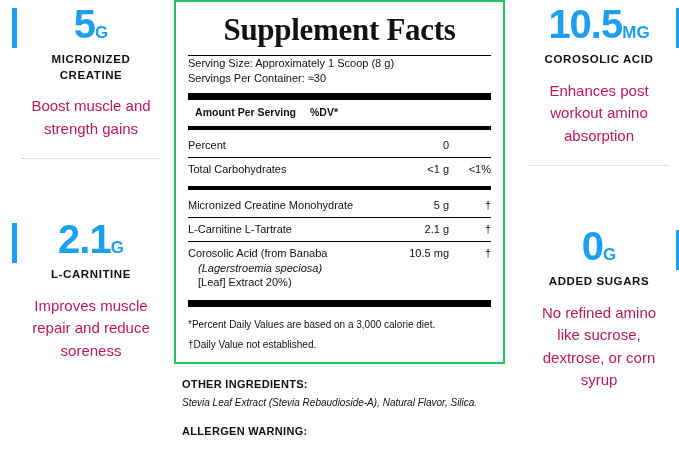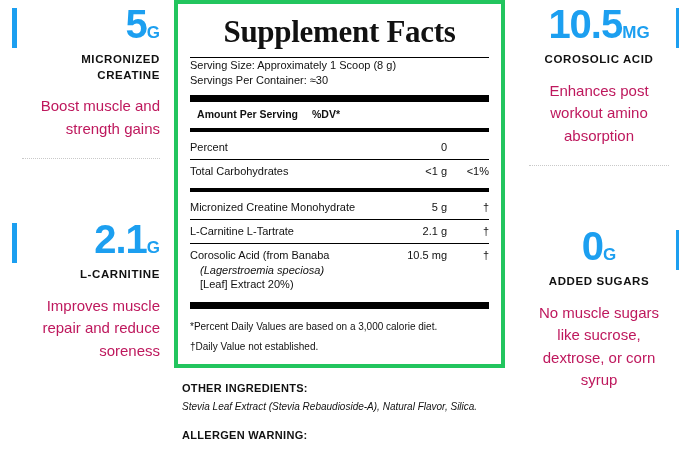--- a/index.html
+++ b/index.html
@@ -30,21 +30,21 @@
     box-sizing: border-box;
     padding-top: 4px;
   }
   .side-col.left { padding-left: 22px; padding-right: 8px; }
   .side-col.right { padding-left: 18px; padding-right: 10px; }
 
   .fact-block {
     position: relative;
     box-sizing: border-box;
   }
-  .fact-block.left { padding-left: 0; text-align: right; }
+  .fact-block.left { padding-left: 0; text-align: center; }
   .fact-block.right { text-align: center; }
 
   .bar {
     position: absolute;
     top: 4px;
     width: 5px;
     height: 40px;
     background: #1c9ff0;
   }
   .bar.left-bar { left: -10px; }
@@ -86,21 +86,21 @@
   }
   .spacer-big { height: 42px; }
 
   
   .center-col {
     width: 343px;
     box-sizing: border-box;
     padding: 0 6px;
   }
   .sf-panel {
-    border: 4px solid #22c55e;
+    border: 2px solid #22c55e;
     box-sizing: border-box;
     padding: 10px 12px 10px 12px;
     background: #fff;
   }
   .sf-title {
     font-family: "Liberation Serif", serif;
     font-size: 31px;
     font-weight: bold;
     text-align: center;
     letter-spacing: -0.3px;
@@ -281,18 +281,18 @@
 
     <div class="dotted-sep"></div>
     <div class="spacer-big"></div>
 
     <div class="fact-block right">
       <div class="bar right-bar"></div>
       <div class="value-line">
         <span class="value-num">0</span><span class="value-unit">G</span>
       </div>
       <div class="fact-name">ADDED SUGARS</div>
-      <div class="fact-desc">No muscle sugars like sucrose, dextrose, or corn syrup</div>
+      <div class="fact-desc">No refined amino like sucrose, dextrose, or corn syrup</div>
     </div>
 
   </div>
 
 </div>
 
 </body></html>

